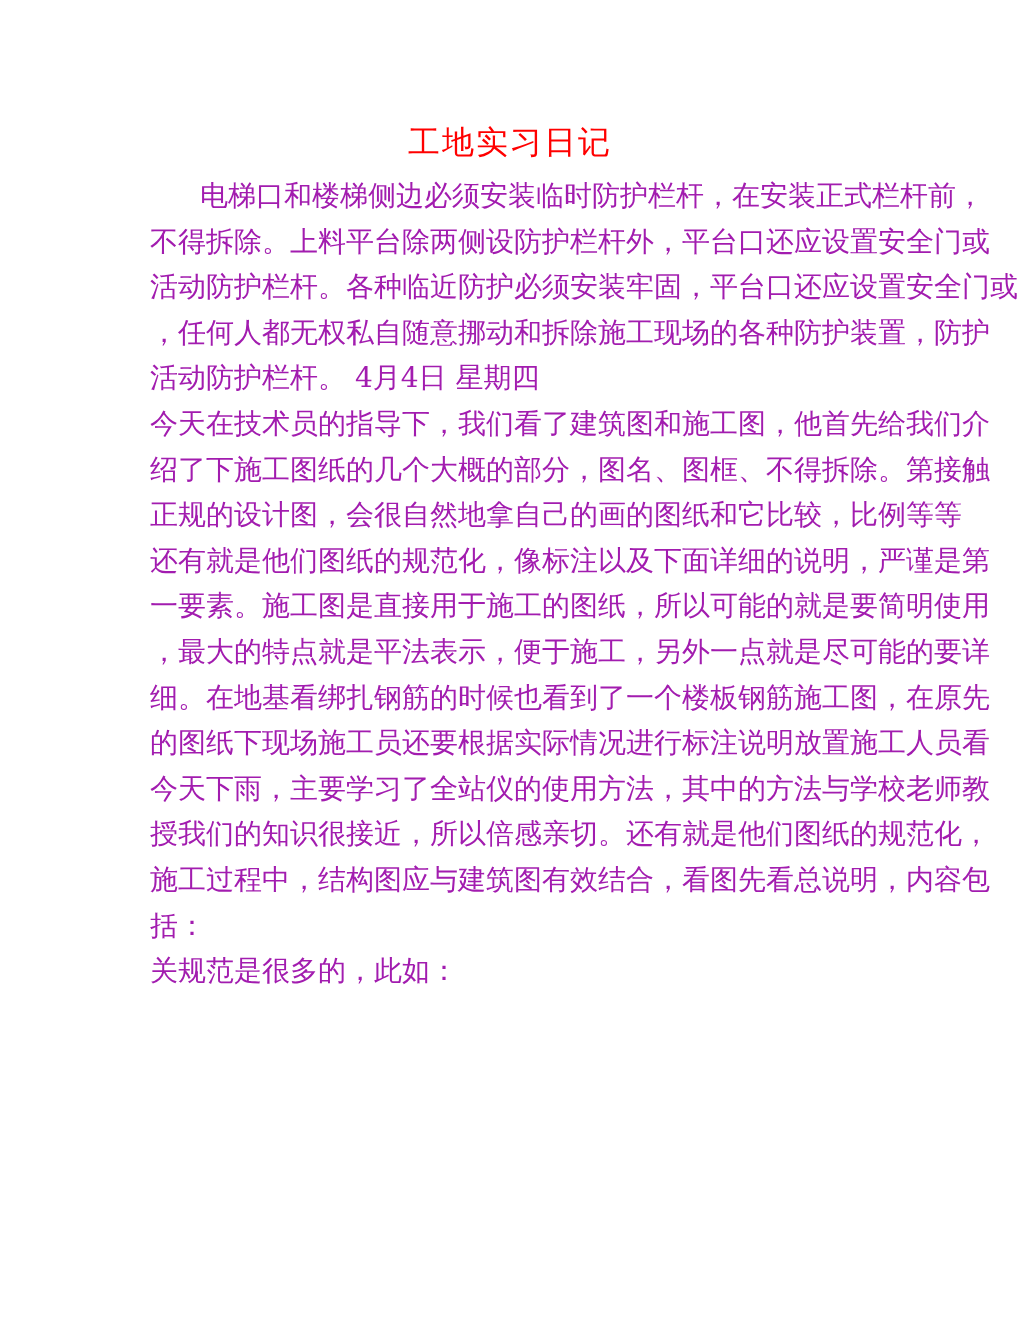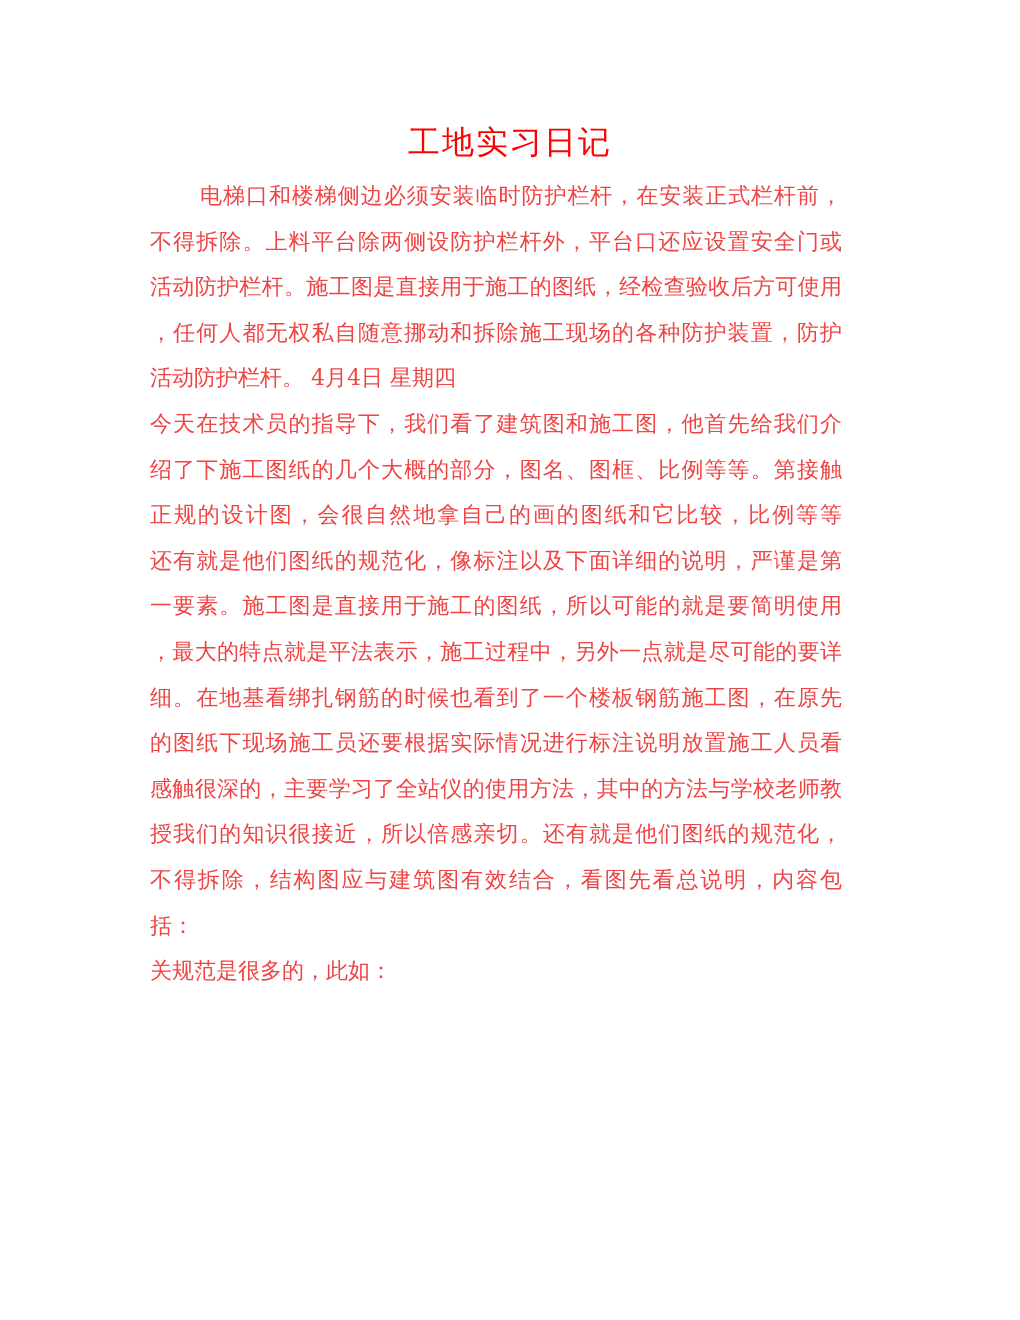--- a/index.html
+++ b/index.html
@@ -38,64 +38,64 @@
     .body-text {
       position: absolute;
       left: 150px;
       top: 173px;
       width: 692px;
     }
     .line {
       display: block;
       height: 45.6px;
       line-height: 45.6px;
-      font-size: 22px;
+      font-size: 28px;
       white-space: nowrap;
       text-align: justify;
       text-align-last: justify;
-      color: #ef4444;
+      color: #a21caf;
     }
     .line.last {
       text-align-last: left;
     }
     .line.indent {
       padding-left: 50px;
     }
   </style>
 </head>
 <body>
 
 <div class="page">
   <div class="title">工地实习日记</div>
 
   <div class="body-text">
 
     <div>
       <span class="line indent">电梯口和楼梯侧边必须安装临时防护栏杆，在安装正式栏杆前，</span>
       <span class="line">不得拆除。上料平台除两侧设防护栏杆外，平台口还应设置安全门或</span>
-      <span class="line">活动防护栏杆。施工图是直接用于施工的图纸，经检查验收后方可使用</span>
+      <span class="line">活动防护栏杆。各种临近防护必须安装牢固，平台口还应设置安全门或</span>
       <span class="line">，任何人都无权私自随意挪动和拆除施工现场的各种防护装置，防护</span>
       <span class="line last">活动防护栏杆。 4月4日 星期四</span>
     </div>
 
     <div>
       <span class="line">今天在技术员的指导下，我们看了建筑图和施工图，他首先给我们介</span>
-      <span class="line">绍了下施工图纸的几个大概的部分，图名、图框、比例等等。第接触</span>
+      <span class="line">绍了下施工图纸的几个大概的部分，图名、图框、不得拆除。第接触</span>
       <span class="line">正规的设计图，会很自然地拿自己的画的图纸和它比较，比例等等</span>
       <span class="line">还有就是他们图纸的规范化，像标注以及下面详细的说明，严谨是第</span>
       <span class="line">一要素。施工图是直接用于施工的图纸，所以可能的就是要简明使用</span>
-      <span class="line">，最大的特点就是平法表示，施工过程中，另外一点就是尽可能的要详</span>
+      <span class="line">，最大的特点就是平法表示，便于施工，另外一点就是尽可能的要详</span>
       <span class="line">细。在地基看绑扎钢筋的时候也看到了一个楼板钢筋施工图，在原先</span>
       <span class="line">的图纸下现场施工员还要根据实际情况进行标注说明放置施工人员看</span>
     </div>
 
     <div>
-      <span class="line">感触很深的，主要学习了全站仪的使用方法，其中的方法与学校老师教</span>
+      <span class="line">今天下雨，主要学习了全站仪的使用方法，其中的方法与学校老师教</span>
       <span class="line">授我们的知识很接近，所以倍感亲切。还有就是他们图纸的规范化，</span>
-      <span class="line">不得拆除，结构图应与建筑图有效结合，看图先看总说明，内容包</span>
+      <span class="line">施工过程中，结构图应与建筑图有效结合，看图先看总说明，内容包</span>
       <span class="line last">括：</span>
     </div>
 
     <div>
       <span class="line last">关规范是很多的，此如：</span>
     </div>
   </div>
 </div>
 
 </body></html>

